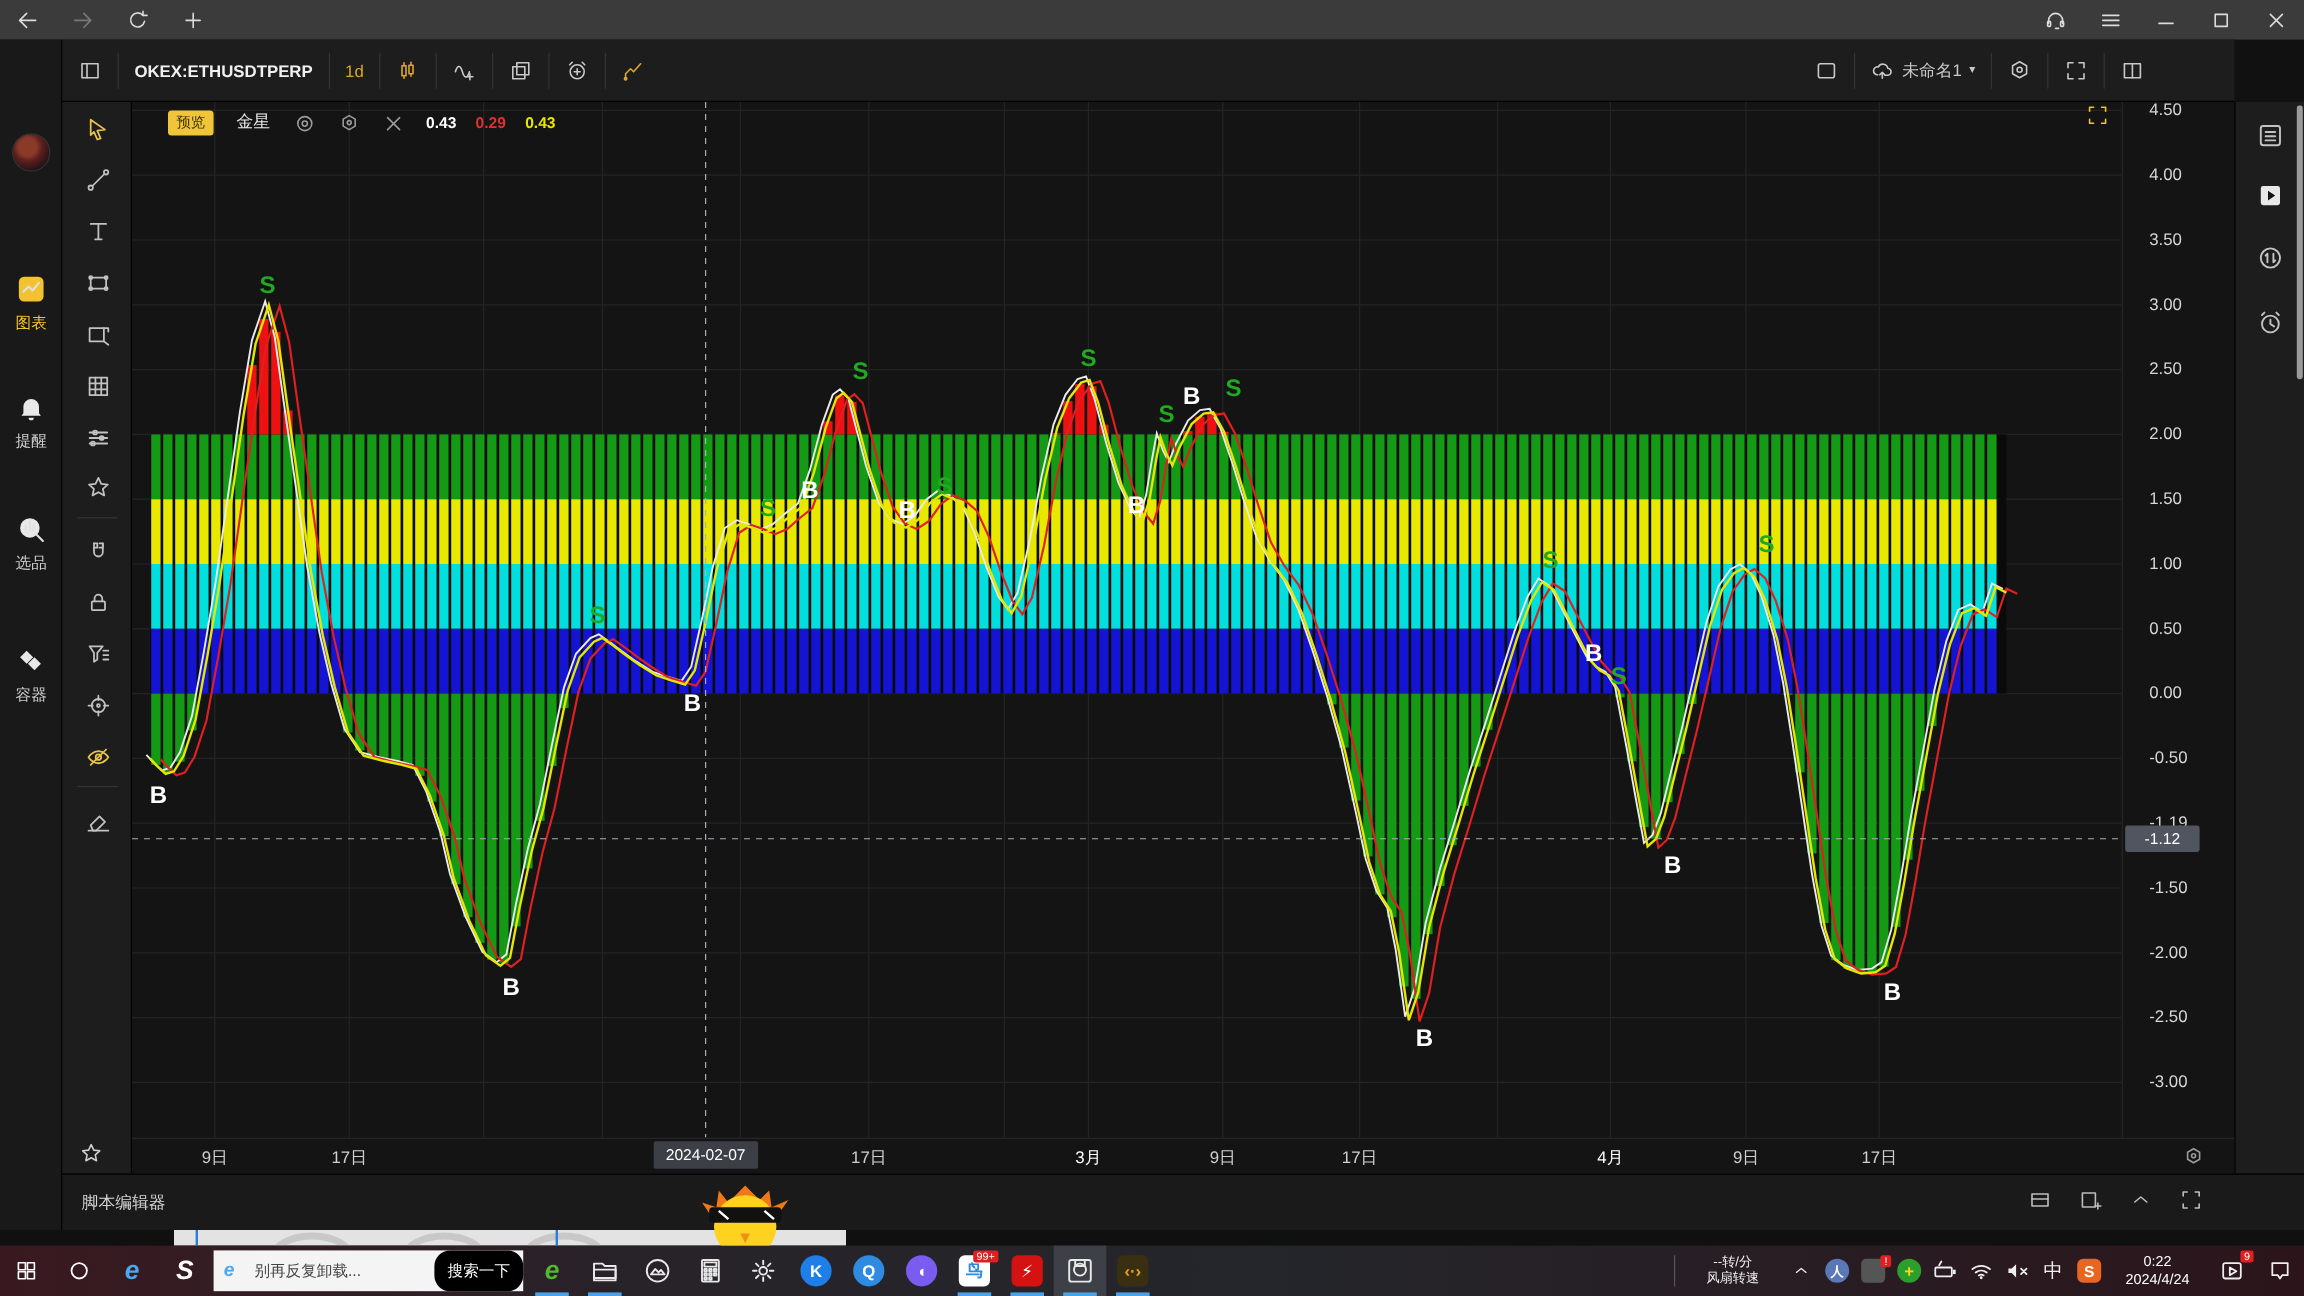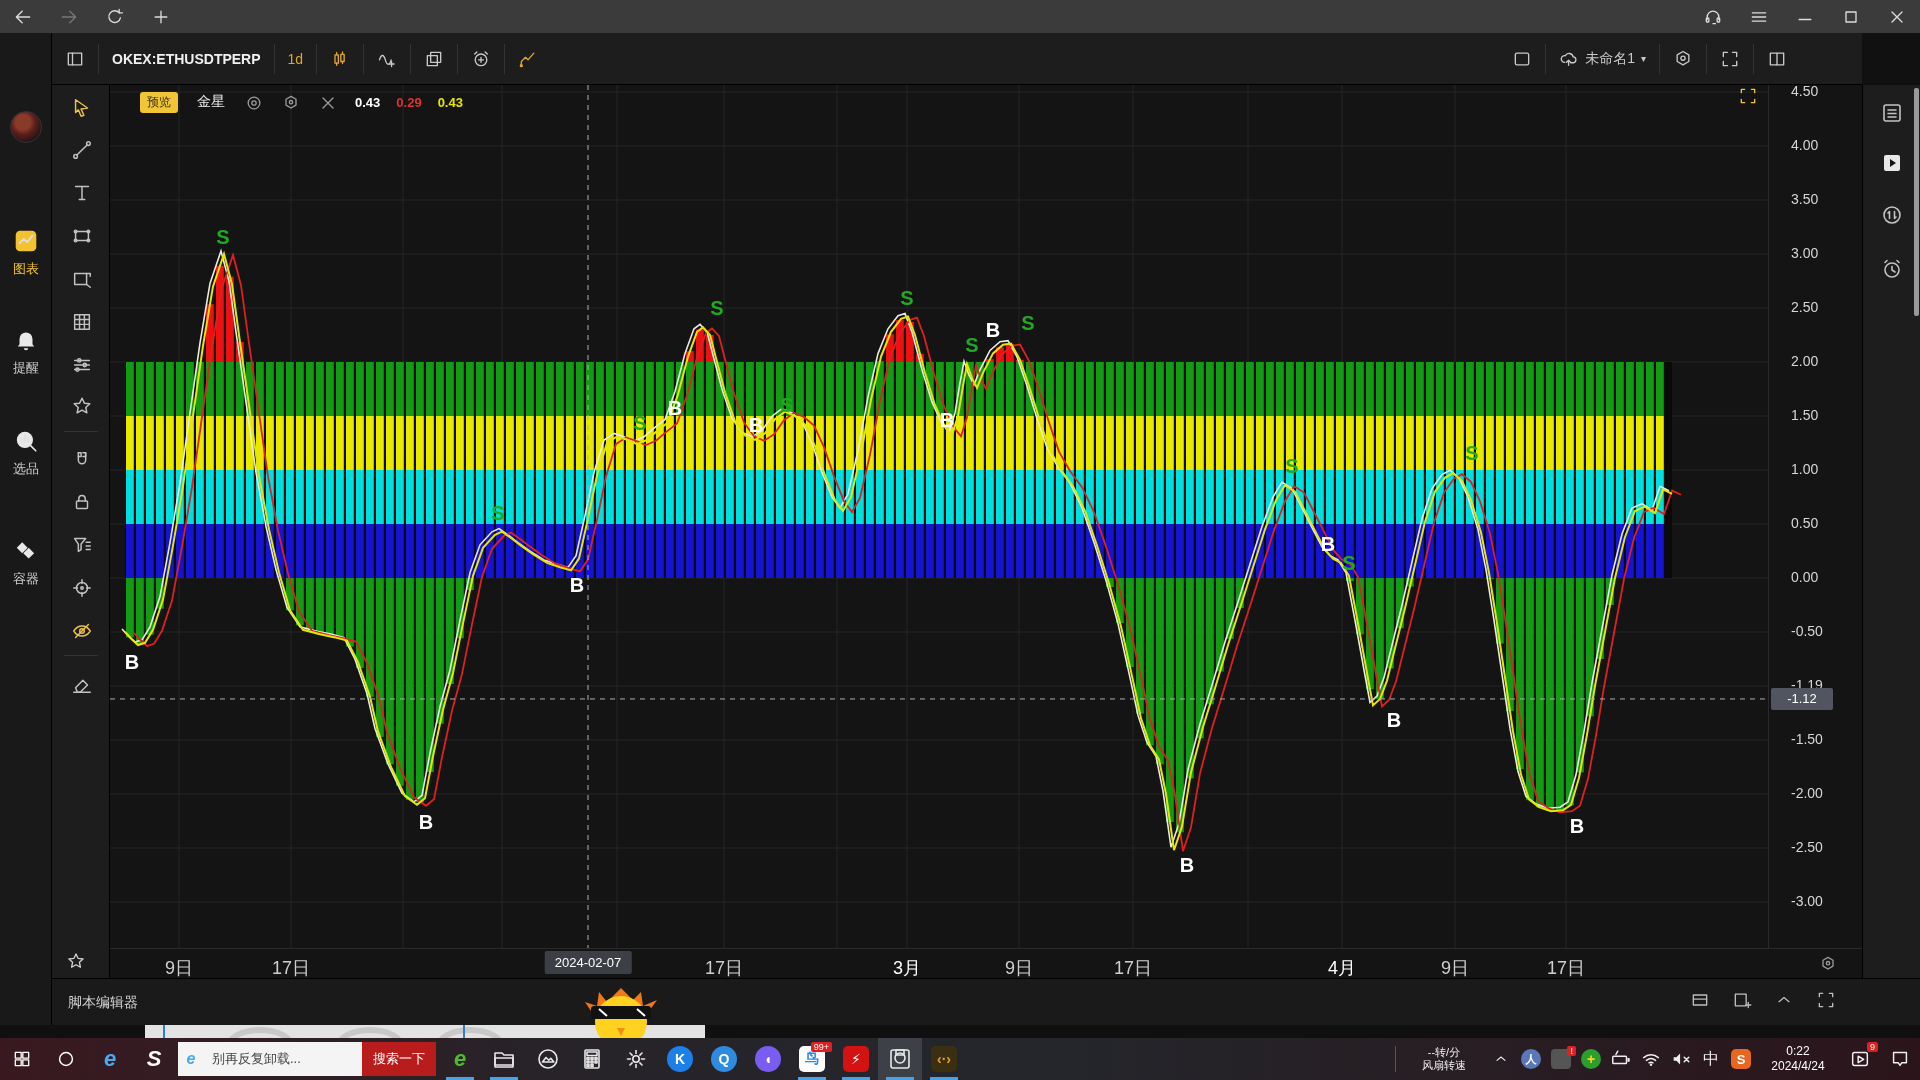--- a/index.html
+++ b/index.html
@@ -54,21 +54,21 @@
   #cross-price-tag { position:absolute; left:2px; width:62px; height:22px; background:#50555f; color:#fff;
      font-size:13px; display:flex; align-items:center; justify-content:center; border-radius:2px; }
 
   
   #right-rail { left:1862px; top:85px; width:58px; height:893px; background:#1d1d1d; border-left:1px solid #000; }
   .rbtn { position:absolute; left:15px; width:28px; height:28px; display:flex; align-items:center; justify-content:center; color:#c2c2c2; }
   #right-scrollbar { left:1914px; top:88px; width:5px; height:228px; background:#9a9a9a; border-radius:2px; z-index:6; }
 
   
   #time-axis { left:110px; top:948px; width:1752px; height:30px; background:#141414; border-top:1px solid #2a2a2a; }
-  .tlabel { position:absolute; top:7px; transform:translateX(-50%); color:#cfcfcf; font-size:18px; }
+  .tlabel { position:absolute; top:7px; transform:translateX(-50%); color:#cfcfcf; font-size:14px; }
   .tlabel.month { color:#ffffff; }
   #cross-date-tag { position:absolute; top:2px; transform:translateX(-50%); background:#3c4046; color:#fff;
      font-size:13px; padding:4px 10px; border-radius:2px; }
   #tz-gear { position:absolute; right:24px; top:5px; color:#9a9a9a; width:20px; height:20px; }
   #fav-star { left:66px; top:951px; width:24px; height:24px; color:#d0d0d0; z-index:4; }
 
   
   #script-bar { left:52px; top:978px; width:1868px; height:47px; background:#1a1a1a; border-top:1px solid #000; }
   #script-title { position:absolute; left:16px; top:15px; color:#d6d6d6; font-size:14px; }
   #script-icons { position:absolute; right:84px; top:11px; display:flex; gap:22px; color:#bdbdbd; }
@@ -82,21 +82,21 @@
   #taskbar { left:0; top:1038px; width:1920px; height:42px;
      background:linear-gradient(90deg,#39191f,#272329 28%,#24262b 55%,#2b151b 100%);
      display:flex; align-items:center; color:#e8e8e8; }
   .tk { width:44px; height:42px; display:flex; align-items:center; justify-content:center; position:relative; flex:0 0 auto; }
   .tk .run { position:absolute; left:8px; right:8px; bottom:0; height:3px; background:#4aa3e8; }
   .tk.active-app { background:#3d4046; }
   .badge { position:absolute; top:4px; right:2px; background:#e02020; color:#fff; font-size:9px; padding:0 3px; border-radius:2px; }
   .circle-ic { border-radius:50%; display:flex; align-items:center; justify-content:center; font-weight:bold; }
   #search-box { width:258px; height:34px; background:#f4f4f4; display:flex; align-items:center; flex:0 0 auto; margin:0 2px; }
   #search-text { flex:1; color:#444; font-size:13px; padding-left:8px; white-space:nowrap; overflow:hidden; }
-  #search-btn { width:74px; height:34px; background:#b91c1c; color:#fff; font-size:13px; display:flex; align-items:center; justify-content:center; }
+  #search-btn { width:74px; height:34px; background:#000000; color:#fff; font-size:13px; display:flex; align-items:center; justify-content:center;border-radius:13px; }
   #tray { position:absolute; right:0; top:0; height:42px; display:flex; align-items:center; }
   .tray-ic { width:30px; height:42px; display:flex; align-items:center; justify-content:center; color:#efefef; position:relative; }
   #fan-text { font-size:11px; line-height:13px; text-align:center; color:#f0f0f0; width:84px; }
   #clock { font-size:12px; line-height:15px; text-align:center; width:84px; color:#fff; }
   .tksep { width:1px; height:26px; background:#555; margin:0 6px; flex:0 0 auto; }
 </style>
 </head>
 <body>
 
 <div id="titlebar" class="abs">

